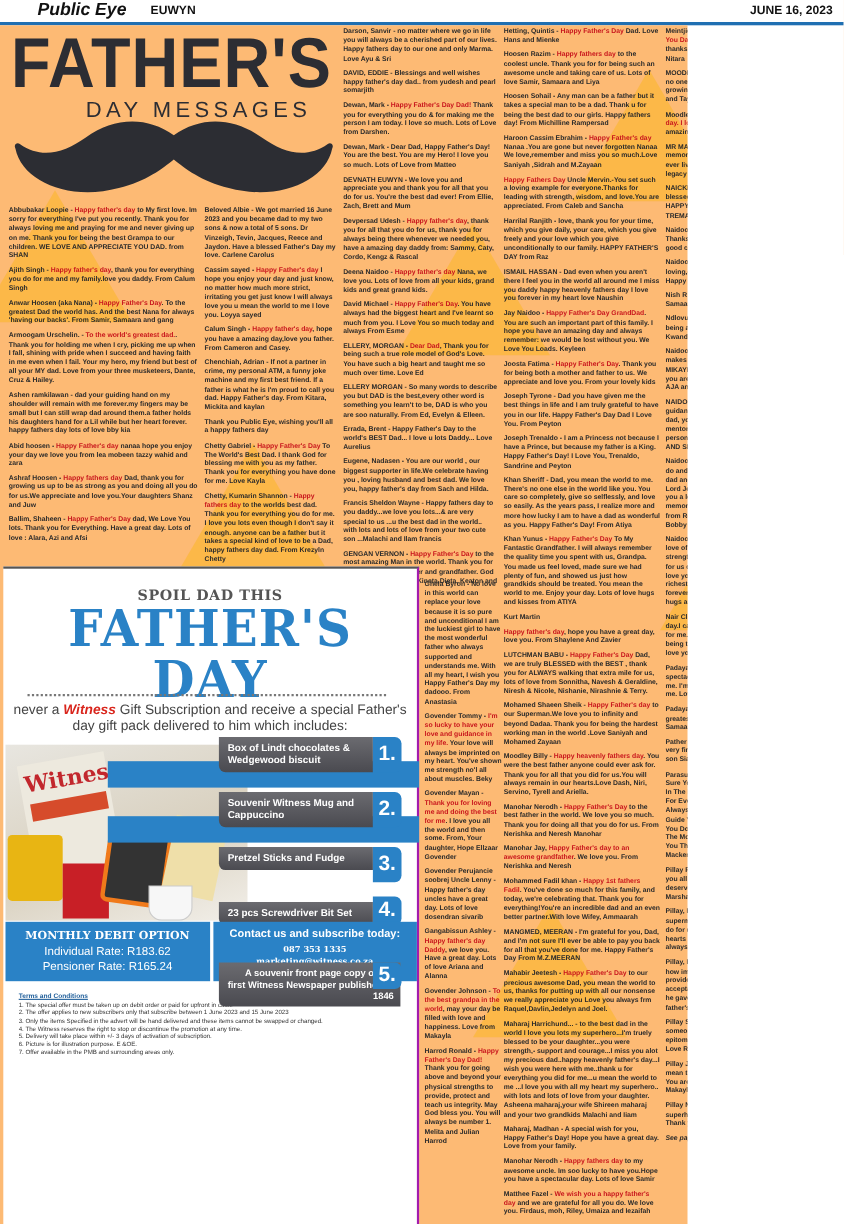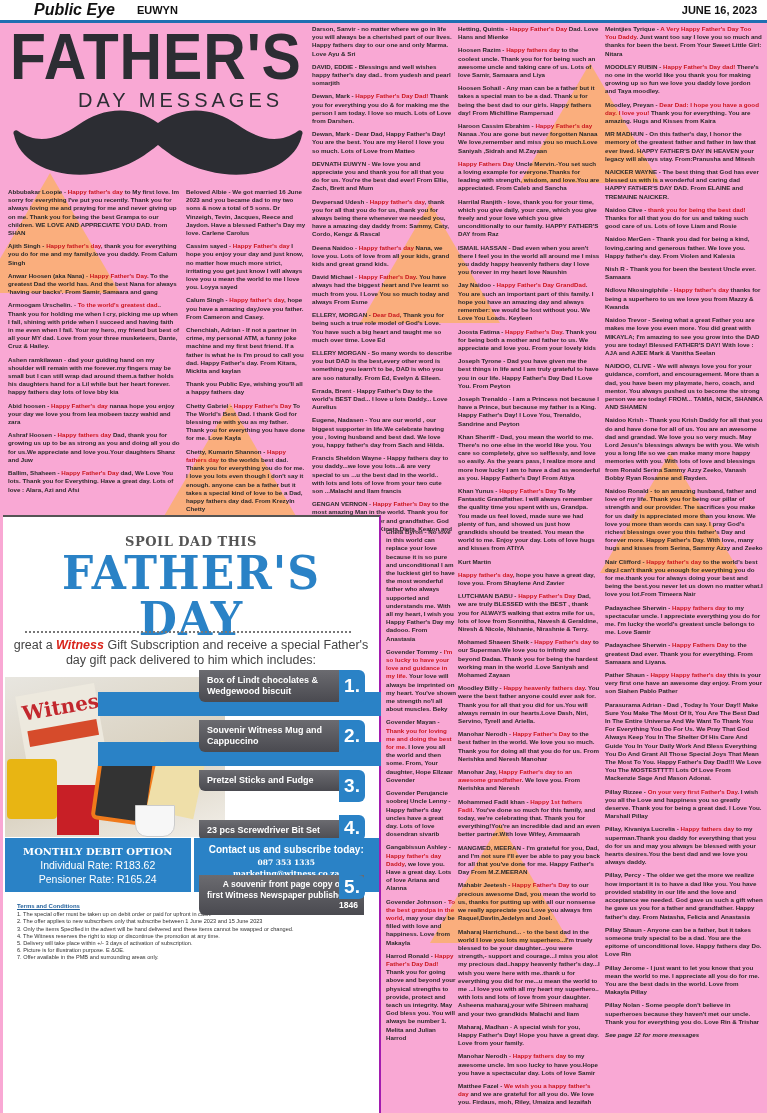--- a/index.html
+++ b/index.html
@@ -6,21 +6,21 @@
   html, body { width: 767px; height: 1113px; overflow: hidden; background: #fff; }
   body { font-family: "Liberation Sans", sans-serif; position: relative; }
 
   .masthead { position: absolute; left: 0; top: 0; width: 767px; height: 20px; display: flex; align-items: center; padding: 0 4px; background: #fff; }
   .masthead .pagenum { font-weight: 900; font-size: 16px; color: #14532d; width: 30px; margin-top: 48px; }
   .masthead .paper { font-weight: bold; font-style: italic; font-size: 16px; color: #111; margin-right: 22px; }
   .masthead .section { font-weight: bold; font-size: 11px; color: #111; }
   .masthead .date { margin-left: auto; font-weight: bold; font-size: 11px; color: #111; padding-right: 6px; }
   .rule { position: absolute; left: 0; top: 20px; width: 767px; height: 3px; background: #1f6fb2; }
 
-  .paper-bg { position: absolute; left: 0; top: 23px; width: 767px; height: 1090px; background: #f9a8d4; overflow: hidden; }
+  .paper-bg { position: absolute; left: 0; top: 23px; width: 625px; height: 1090px; background: #fdba74; overflow: hidden; }
   .star { position: absolute; width: 0; height: 0; border-left: 70px solid transparent; border-right: 70px solid transparent; border-bottom: 120px solid rgba(250,182,20,0.45); }
 
   .hero { position: absolute; left: 0; top: 0; width: 310px; height: 165px; }
   .hero .big { position: absolute; left: 10px; top: 2px; font-family: "Liberation Sans", sans-serif; font-weight: 900; font-size: 64px; letter-spacing: 1px; color: #2c2d33; transform: scaleX(0.92); transform-origin: left; line-height: 1; }
   .hero .sub { position: absolute; left: 78px; top: 66px; font-weight: normal; font-size: 20px; letter-spacing: 4px; color: #2c2d33; }
   .hero svg { position: absolute; left: 8px; top: 82px; }
 
   .col { position: absolute; font-size: 6.2px; line-height: 8.2px; color: #2a2a2a; font-weight: bold; }
   .col p { margin-bottom: 5px; }
   .hl { color: #c8161d; }
@@ -180,21 +180,21 @@
       <p><span>Govender Johnson - </span><span class="hl">To the best grandpa in the world</span><span>, may your day be filled with love and happiness. Love from Makayla</span></p>
       <p><span>Harrod Ronald - </span><span class="hl">Happy Father's Day Dad!</span><span> Thank you for going above and beyond your physical strengths to provide, protect and teach us integrity. May God bless you. You will always be number 1. Melita and Julian Harrod</span></p>
     </div>
 </div>
 
 <div class="ad">
   <div class="spoil">SPOIL DAD THIS</div>
   <div class="fd">FATHER'S DAY</div>
   <div class="dots"></div>
   <div class="with">
-    <span>great a </span><span class="w">Witness</span><span> Gift Subscription and receive a special Father's day gift pack delivered to him which includes:</span>
+    <span>never a </span><span class="w">Witness</span><span> Gift Subscription and receive a special Father's day gift pack delivered to him which includes:</span>
   </div>
 
   <div class="photo">
     <div class="paperbox">
         <span class="n">Witness</span>
         <div class="band"></div>
       </div>
     <div class="soleo"></div>
     <div class="lindt"></div>
     <div class="bits"></div>

